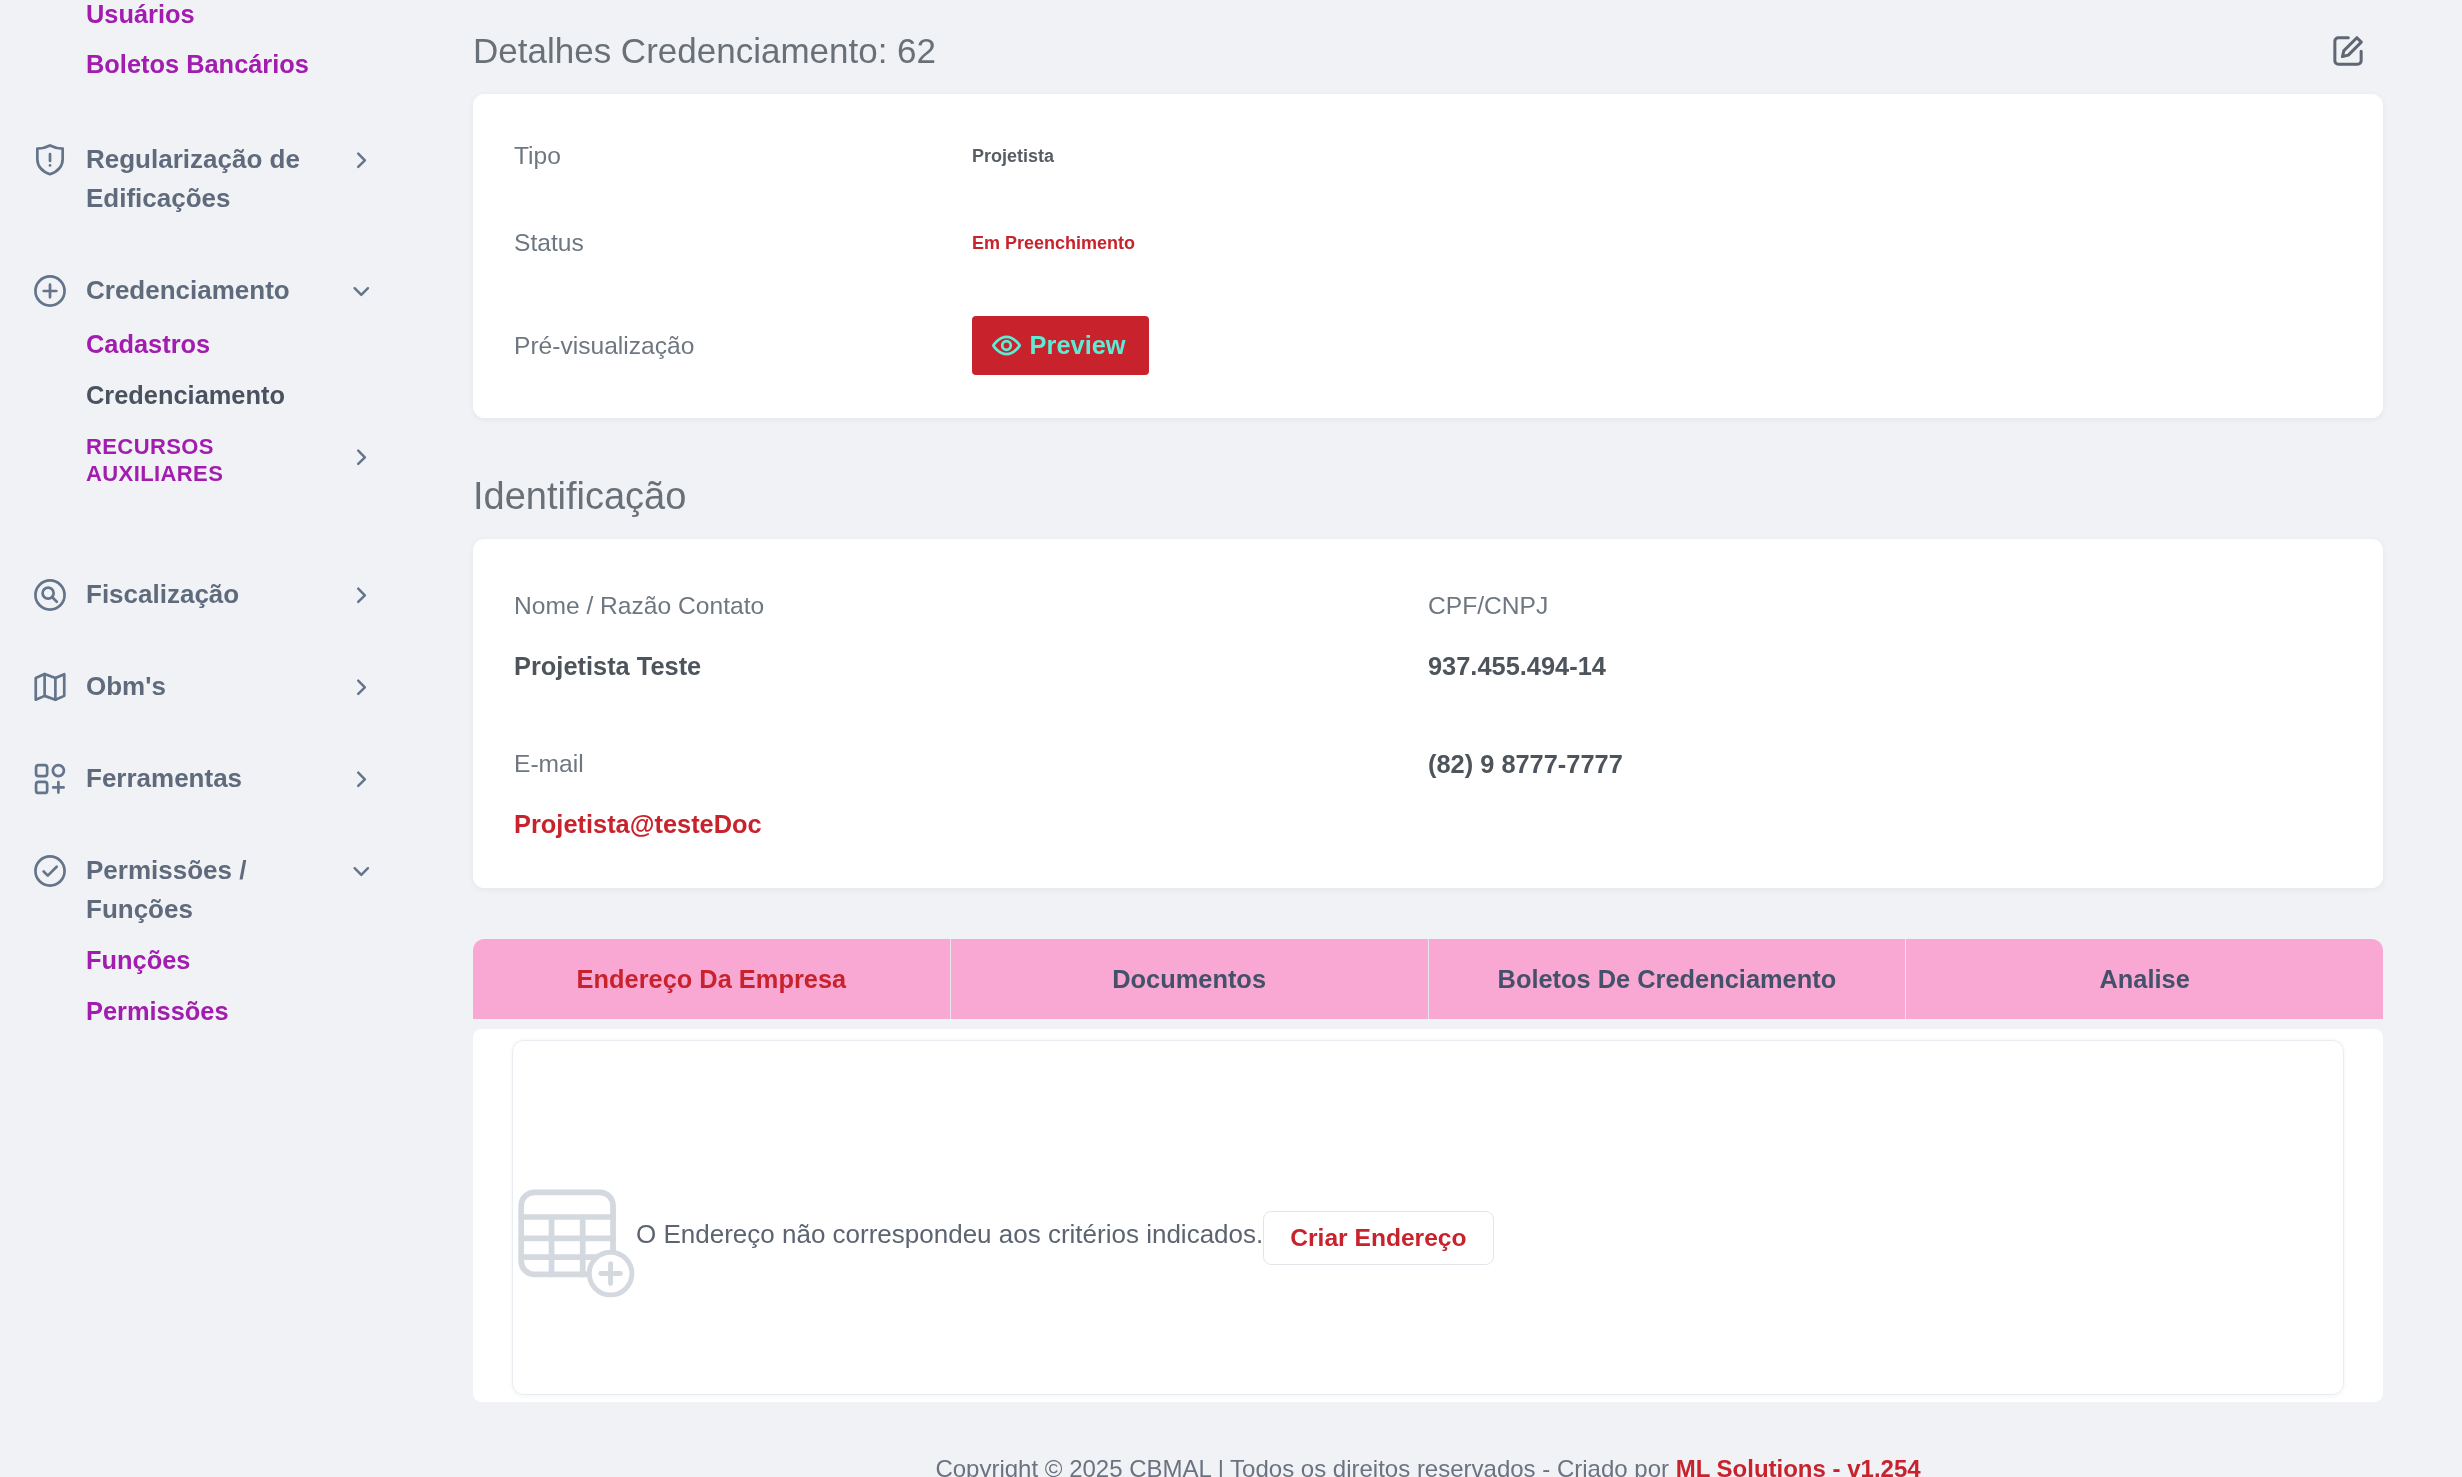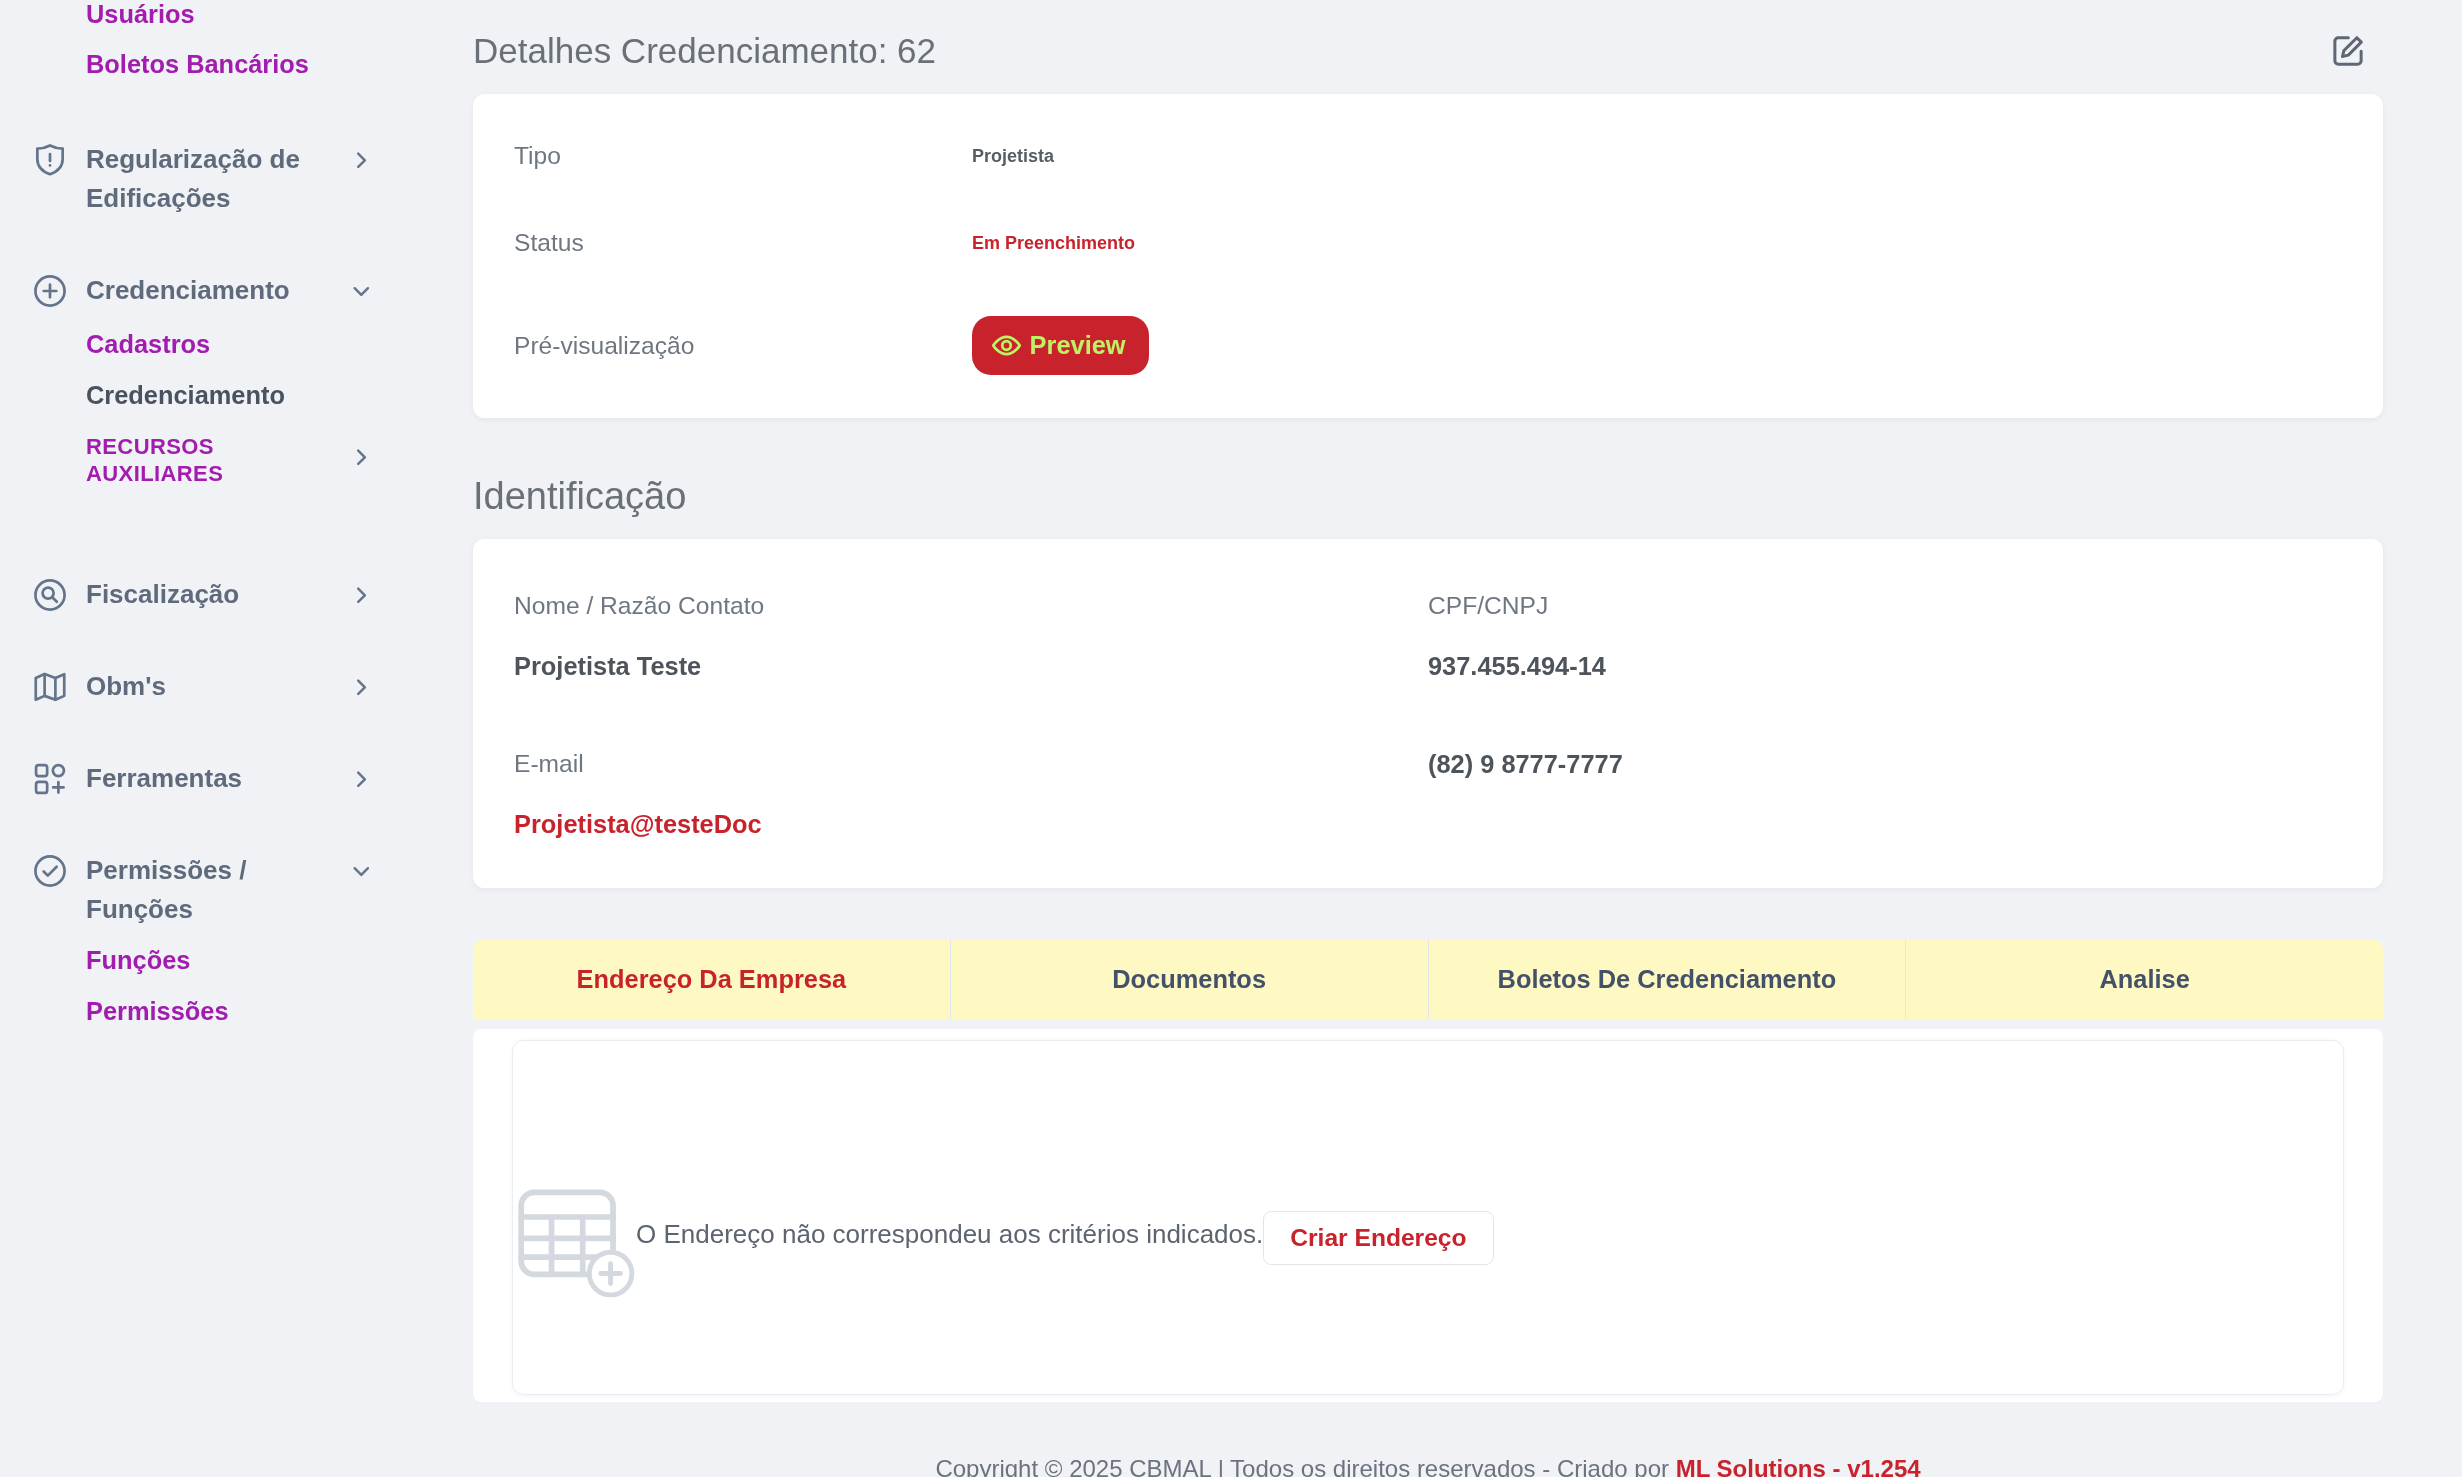--- a/index.html
+++ b/index.html
@@ -59,38 +59,38 @@
   .card1 { margin-top:21.3px; padding:48px 41px 43px 41px; }
   .detail-row { display:flex; align-items:flex-start; }
   .detail-row + .detail-row { margin-top:59px; }
   .d-label { width:458px; flex:none; font-size:24.6px; color:#6e7781; line-height:28px; }
   .d-value { font-size:18px; font-weight:600; color:#565d64; line-height:28px; }
   .d-value.red { color:#c8232c; font-weight:700; }
   .row-preview .d-label { padding-top:16.4px; }
 
   .btn-preview {
     display:inline-flex; align-items:center; gap:6.6px;
-    background:#c8232c; color:#bef264; border:none; border-radius:19px;
+    background:#c8232c; color:#5eead4; border:none; border-radius:4px;
     height:59px; padding:0 23px 0 18px;
     font-family:inherit; font-size:25.4px; font-weight:700; cursor:pointer;
   }
   .btn-preview svg { width:33px; height:33px; }
 
   .section-heading { margin-top:57px; font-size:38px; font-weight:400; color:#697077; }
 
   .card2 { margin-top:21.3px; padding:54px 41px 51px 41px; }
   .id-grid { display:grid; grid-template-columns:1fr 1fr; row-gap:72px; }
   .id-label { font-size:24.6px; color:#6e7781; line-height:26px; margin-bottom:34px; }
   .id-value { font-size:25.4px; font-weight:700; color:#4d545b; line-height:26px; }
   .id-value.red { color:#c8232c; }
 
   
   .tabs { display:flex; margin-top:51px; height:80px; }
   .tab {
-    flex:1; background:#fef9c3; display:flex; align-items:center; justify-content:center;
+    flex:1; background:#f9a8d4; display:flex; align-items:center; justify-content:center;
     font-size:25.4px; font-weight:700; color:#44516a; cursor:pointer;
     border:none; font-family:inherit;
   }
   .tab + .tab { border-left:1.6px solid #e3e7ec; }
   .tab:first-child { border-radius:11.5px 0 0 0; }
   .tab:last-child  { border-radius:0 11.5px 0 0; }
   .tab.active { color:#c8232c; }
 
   .tab-panel {
     margin-top:9.8px; background:#fff; border-radius:8.2px;

